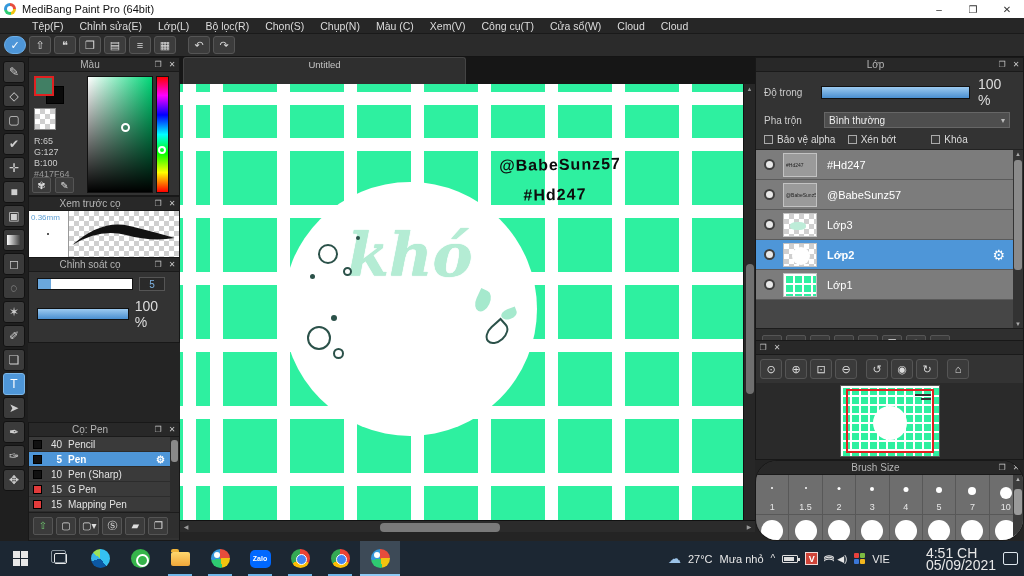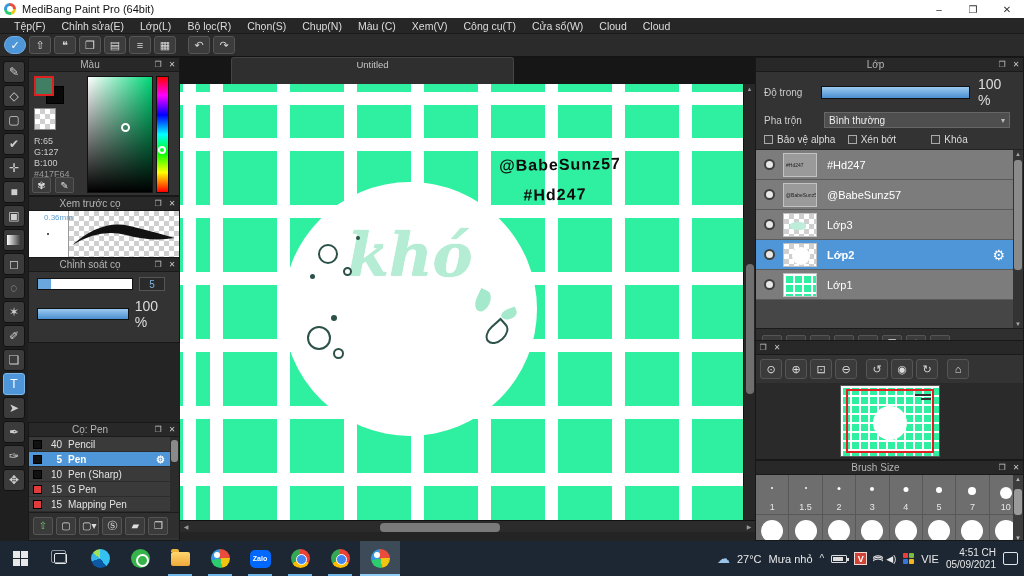--- a/index.html
+++ b/index.html
@@ -7,21 +7,21 @@
   body{font-family:"Liberation Sans", sans-serif;}
   #app{position:relative;width:1024px;height:576px;background:#242424;}
 
   
   .titlebar{height:18px;background:#fff;display:flex;align-items:center;padding-left:4px;}
   .mblogo{width:12px;height:12px;border-radius:50%;background:conic-gradient(#e74c3c 0 90deg,#f1c40f 90deg 170deg,#2ecc71 170deg 260deg,#3498db 260deg 360deg);position:relative;flex:none;}
   .mblogo::after{content:"";position:absolute;left:3px;top:3px;width:6px;height:6px;border-radius:50%;background:#fff;}
   .titlebar .ttl{font-size:11px;color:#111;margin-left:6px;flex:1;}
   .winbtn{width:34px;height:18px;display:flex;align-items:center;justify-content:center;font-size:10px;color:#333;}
   
-  .menubar{height:16px;background:#262626;display:flex;align-items:center;padding-left:6px;border-bottom:1px solid #1a1a1a;}
+  .menubar{height:16px;background:#262626;display:flex;align-items:center;padding-left:24px;border-bottom:1px solid #1a1a1a;}
   .menubar .mi{font-size:10.5px;color:#ddd;padding:0 8px;white-space:nowrap;}
   
   .qbar{height:23px;background:#2b2b2b;display:flex;align-items:center;padding-left:4px;gap:3px;border-bottom:1px solid #141414;}
   .qbtn{width:22px;height:18px;background:#3c3c3c;border:1px solid #555;border-radius:3px;color:#d8d8d8;font-size:11px;display:flex;align-items:center;justify-content:center;}
   .qbtn.blue{background:#4e96d8;border-color:#6db0ea;border-radius:9px;color:#fff;}
   .qsep{width:6px;}
   
   .main{position:absolute;top:57px;left:0;right:0;height:484px;display:flex;background:#242424;}
   
   .toolstrip{width:28px;background:#1f1f1f;padding-top:2px;flex:none;}
@@ -46,21 +46,21 @@
   .cfoot{position:absolute;left:0;bottom:0;display:flex;gap:4px;}
   .cfbtn{width:19px;height:16px;background:#3c3c3c;border:1px solid #555;border-radius:2px;color:#ddd;font-size:10px;display:flex;align-items:center;justify-content:center;}
   .svsq{width:66px;height:117px;position:relative;border:1px solid #111;background:linear-gradient(to bottom,rgba(0,0,0,0),#000),linear-gradient(to right,#fff,#00d878);}
   .svmark{position:absolute;left:52%;top:40%;width:9px;height:9px;border:2px solid #fff;border-radius:50%;}
   .huebar{width:13px;height:117px;position:relative;border:1px solid #111;background:linear-gradient(to bottom,#ff0000,#ff00ff 16%,#0000ff 33%,#00ffff 50%,#00ff00 66%,#ffff00 83%,#ff0000);}
   .huemark{position:absolute;left:1px;top:60%;width:8px;height:8px;border:2px solid #fff;border-radius:50%;}
   .checker{background-color:#fff;background-image:linear-gradient(45deg,#cfcfcf 25%,transparent 25%,transparent 75%,#cfcfcf 75%),linear-gradient(45deg,#cfcfcf 25%,transparent 25%,transparent 75%,#cfcfcf 75%);background-position:0 0,5px 5px;background-size:10px 10px;}
   
   .pvbody{display:flex;height:46px;}
   .pvleft{width:40px;background:#fff;border-right:1px solid #999;position:relative;}
-  .pvsize{position:absolute;left:15px;top:2px;font-size:8px;color:#5e9fd4;}
+  .pvsize{position:absolute;left:2px;top:2px;font-size:8px;color:#5e9fd4;}
   .pvdot{position:absolute;left:18px;top:22px;width:2px;height:2px;background:#222;border-radius:50%;}
   .pvstroke{flex:1;}
   
   .ctlrow{display:flex;align-items:center;padding:5px 8px 2px 8px;gap:6px;}
   .track1{width:96px;height:12px;background:#fff;border:1px solid #111;position:relative;}
   .track1 .fill{position:absolute;left:0;top:0;bottom:0;width:13px;background:#6aa7dc;}
   .valbox{width:26px;height:14px;background:#2a2a2a;border:1px solid #555;color:#7fb4e4;font-size:10px;text-align:center;line-height:13px;}
   .track2{width:100px;height:12px;border:1px solid #111;background:linear-gradient(to bottom,#9ccaf0,#4a8fd0);}
   .pctlabel{font-size:14px;color:#ddd;}
   .dockspace{flex:1;background:#242424;}
@@ -71,21 +71,21 @@
   .bsw{width:9px;height:9px;background:#111;border:1px solid #000;flex:none;}
   .bsw.red{background:#e23b3b;}
   .bsize{width:14px;text-align:right;}
   .bgear{margin-left:auto;margin-right:14px;font-size:10px;color:#fff;}
   .bscroll{position:absolute;right:0;top:0;bottom:0;width:9px;background:#2c2c2c;}
   .bscroll .bthumb{position:absolute;left:1px;top:3px;width:7px;height:22px;background:#8a8a8a;border-radius:3px;}
   .pfoot{height:26px;display:flex;align-items:center;gap:3px;padding-left:4px;background:#2f2f2f;border-top:1px solid #1c1c1c;}
   .fbtn{min-width:20px;height:18px;background:#3b3b3b;border:1px solid #555;border-radius:2px;color:#ddd;font-size:10px;display:flex;align-items:center;justify-content:center;padding:0 2px;}
   
   .canvascol{flex:1;display:flex;flex-direction:column;background:#1d1d1d;}
-  .tabbar{height:28px;background:#161616;display:flex;padding-left:48px;}
+  .tabbar{height:28px;background:#161616;display:flex;}
   .tab{width:283px;background:#2f2f2f;border:1px solid #444;border-bottom:none;border-radius:3px 3px 0 0;font-size:9.5px;color:#c5c5c5;text-align:center;line-height:13px;margin-left:3px;}
   .canvaswrap{position:relative;height:448px;}
   .canvasview{position:absolute;left:0;top:0;width:563px;height:448px;overflow:hidden;background-color:#2ef0a0;
     background-image:repeating-linear-gradient(90deg,#fff 0 13px,transparent 13px 67px),repeating-linear-gradient(180deg,#fff 0 13px,transparent 13px 67px);
     background-position:30px 54px;}
   .bigcircle{position:absolute;left:103px;top:98px;width:254px;height:254px;background:#fff;border-radius:50%;}
   .word{position:absolute;width:220px;text-align:center;font-family:"DejaVu Serif",serif;font-style:italic;font-weight:bold;color:#b4ecd4;text-shadow:0 0 1px #93e2c0;}
   .word.top{left:120px;top:136px;font-size:60px;}
   .word.bot{left:120px;top:240px;font-size:54px;}
   .credit{position:absolute;width:140px;text-align:center;color:#0d0d0d;font-weight:bold;font-size:16px;letter-spacing:1px;transform:rotate(-1deg);}
@@ -176,21 +176,21 @@
   .batt i{position:absolute;left:1px;top:1px;bottom:1px;width:10px;background:#ddd;}
   .vbox{width:13px;height:13px;background:#d04438;color:#fff;font-size:9px;font-weight:bold;display:flex;align-items:center;justify-content:center;border:1px solid #f3d9d6;}
   .wifi{display:inline-block;transform:rotate(-90deg);font-size:11px;letter-spacing:-2px;color:#e8e8e8;}
   .spk{font-size:9px;}
   .defend{display:grid;grid-template-columns:5px 5px;grid-template-rows:5px 5px;gap:1px;}
   .defend i{border-radius:1px;}
   .defend i:nth-child(1){background:#e8413c;}
   .defend i:nth-child(2){background:#7cbb42;}
   .defend i:nth-child(3){background:#3a76d8;}
   .defend i:nth-child(4){background:#f2b71e;}
-  .clock{text-align:right;font-size:10px;line-height:12px;}
+  .clock{text-align:left;font-size:14px;line-height:12px;margin-left:29px;}
   .notif{width:15px;height:13px;border:1px solid #dfe7ee;border-radius:2px;}
 </style>
 </head>
 <body>
 
 <div id="app">
 
   <div class="titlebar">
     <div class="mblogo"></div>
     <div class="ttl">MediBang Paint Pro (64bit)</div>
@@ -512,21 +512,21 @@
         <div class="navthumbarea">
           <div class="navthumb minigrid">
             <div class="navcircle"></div>
             <div class="navtext"></div>
             <div class="navtext l2"></div>
             <div class="navview"></div>
           </div>
         </div>
       </div>
 
-      <div class="panel" style="height:81px;overflow:hidden;">
+      <div class="panel" style="height:81px;overflow:hidden;border-radius:22px;">
         <div class="ptitle">
           <span class="pt">Brush Size</span>
           <span class="pico">❐</span>
           <span class="pico">✕</span>
         </div>
         <div class="bsgrid">
           <div class="bscell">
               <span class="bsdot" style="width:2px;height:2px;"></span>
               <span class="bslabel">1</span>
             </div>

